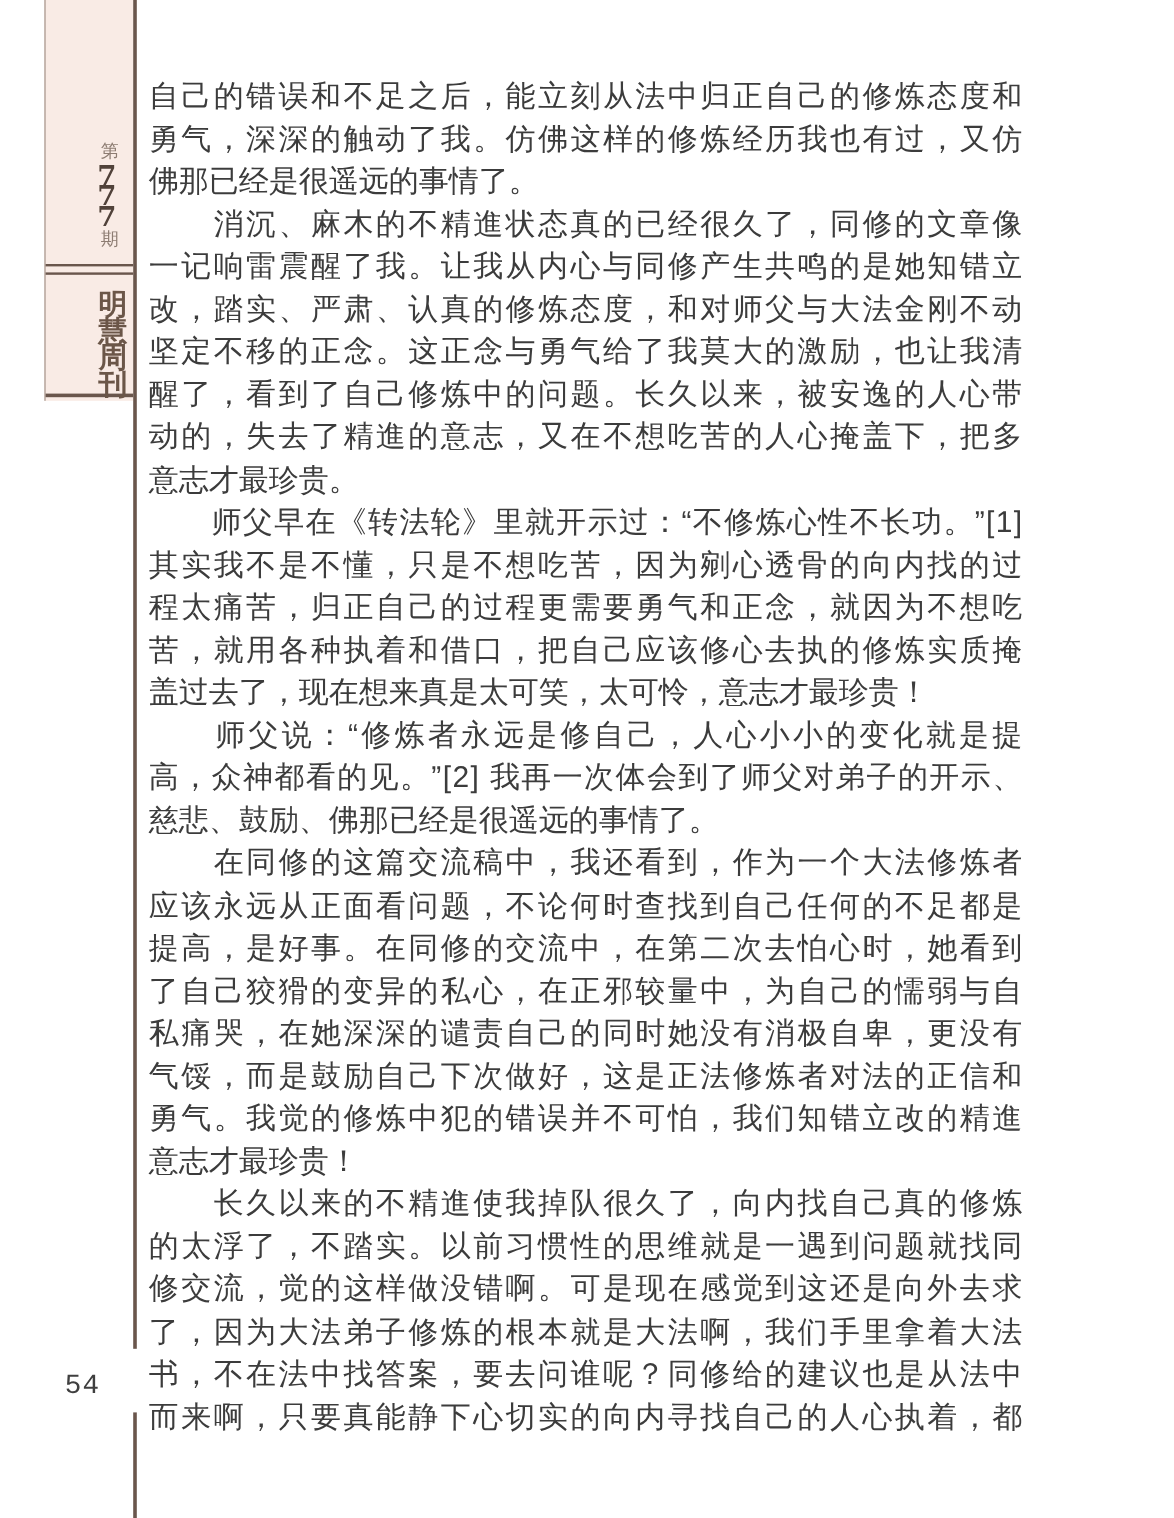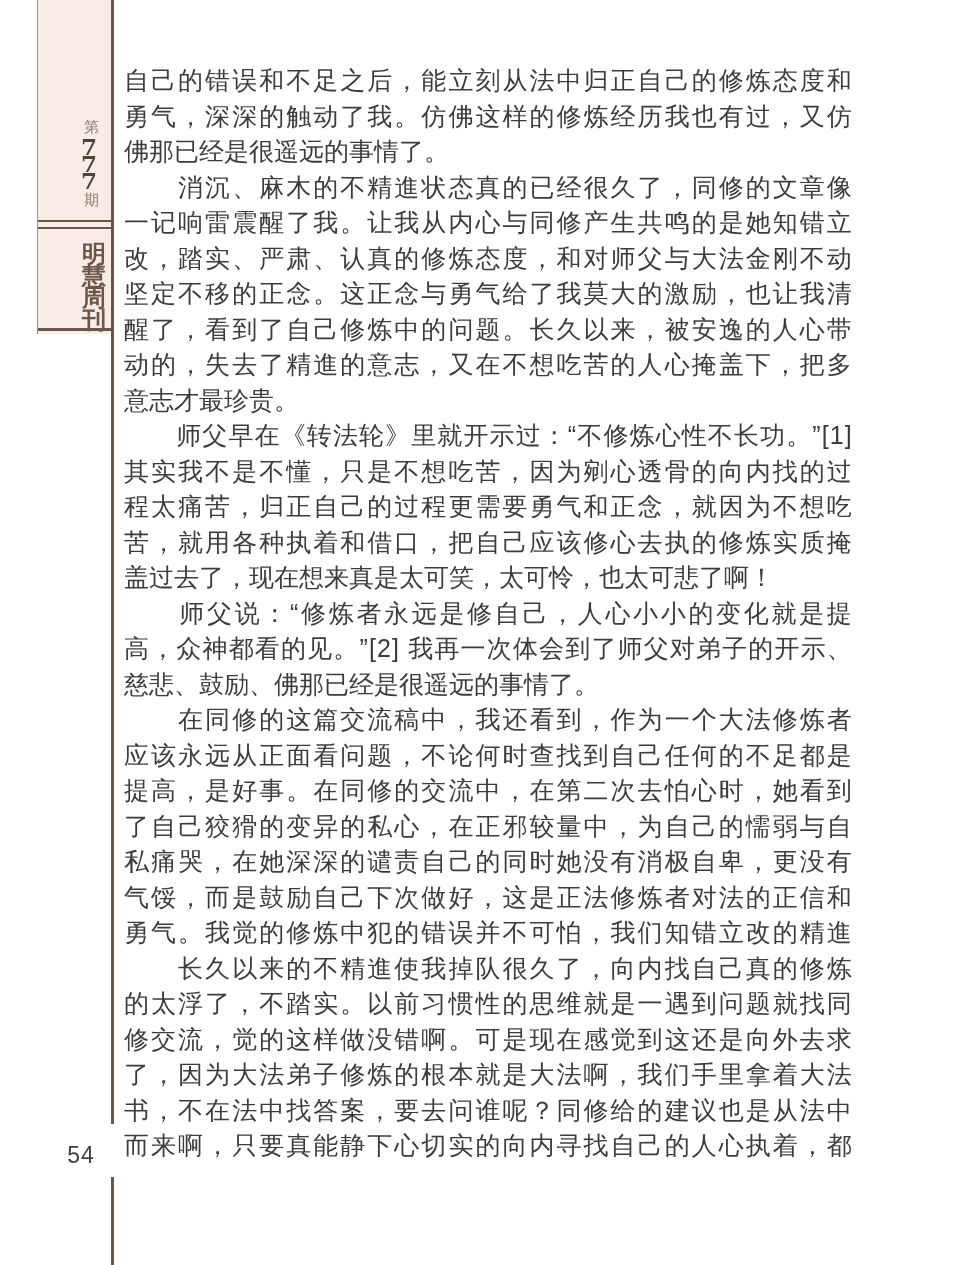--- a/index.html
+++ b/index.html
@@ -43,22 +43,22 @@
     display:block;font-family:"DejaVu Serif","Liberation Serif",serif;
     font-size:24px;font-weight:700;line-height:22px;
     color:var(--journal-title,#6b5648);
   }
   
   .v-rule{position:absolute;left:111px;width:3px;background:var(--rule,#6a564c);}
   .v-rule-top{top:0;height:1124px;}
   .v-rule-bottom{top:1177px;height:88px;}
   
   .page-num{
-    position:absolute;left:54px;top:1142px;width:54px;text-align:center;
-    font-family:Liberation Sans, sans-serif;
+    position:absolute;left:54px;top:1142px;width:54px;text-align:left;
+    font-family:Liberation Mono, monospace;
     font-size:23px;letter-spacing:1px;color:var(--page-number,#3f3f3f);
   }
   
   .body-text{
     position:absolute;left:124px;top:63px;width:728px;
     font-size:25px;line-height:35.5px;font-weight:300;
     color:var(--body-text,#3c3c3c);
   }
   .line{display:flex;justify-content:space-between;height:35.5px;white-space:nowrap;}
   .line.end{display:block;white-space:nowrap;}
@@ -437,21 +437,21 @@
         <span>心</span>
         <span>去</span>
         <span>执</span>
         <span>的</span>
         <span>修</span>
         <span>炼</span>
         <span>实</span>
         <span>质</span>
         <span>掩</span>
       </div>
-      <div class="line end">盖过去了，现在想来真是太可笑，太可怜，也太可悲了啊！</div>
+      <div class="line end">盖过去了，现在想来真是太可笑，太可怜，意志才最珍贵！</div>
       <div class="line">
         <span>　</span>
         <span>　</span>
         <span>师</span>
         <span>父</span>
         <span>说</span>
         <span>：</span>
         <span>“</span>
         <span>修</span>
         <span>炼</span>
@@ -704,20 +704,21 @@
         <span>我</span>
         <span>们</span>
         <span>知</span>
         <span>错</span>
         <span>立</span>
         <span>改</span>
         <span>的</span>
         <span>精</span>
         <span>進</span>
       </div>
+      <div class="line end">意志才最珍贵！</div>
       <div class="line">
         <span>　</span>
         <span>　</span>
         <span>长</span>
         <span>久</span>
         <span>以</span>
         <span>来</span>
         <span>的</span>
         <span>不</span>
         <span>精</span>

